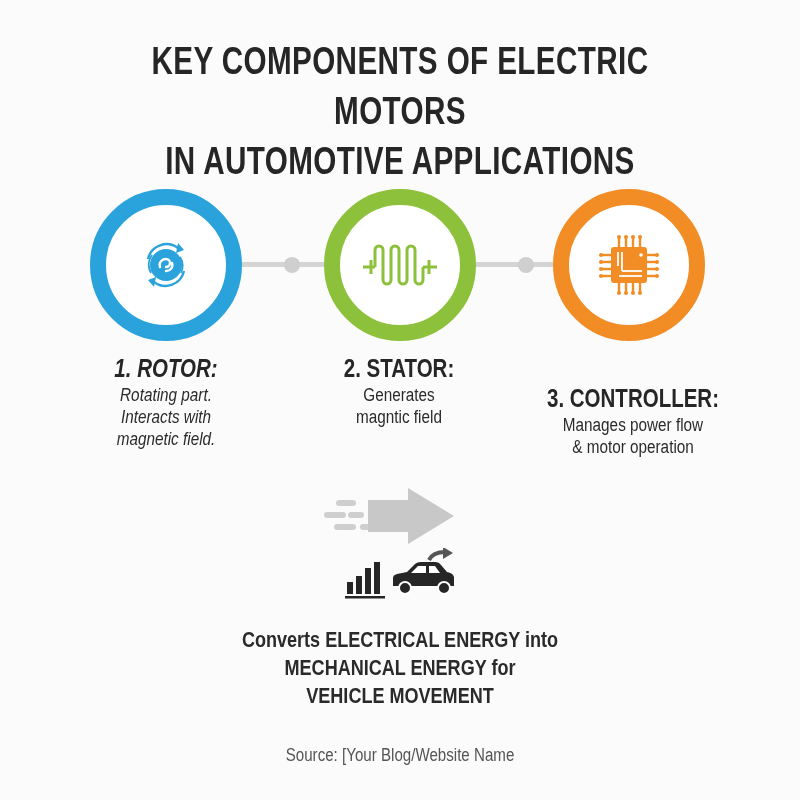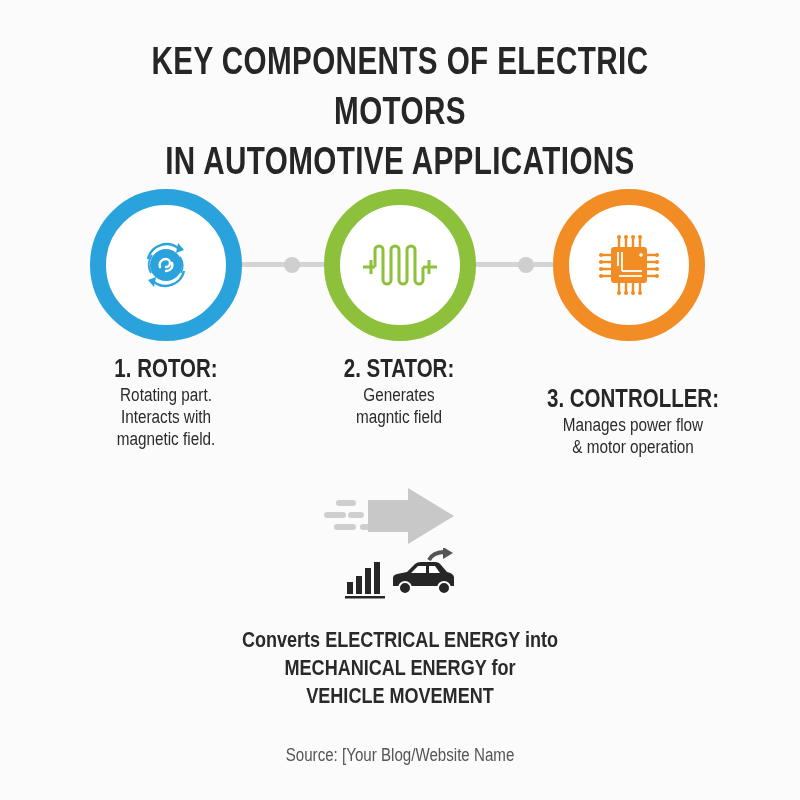--- a/index.html
+++ b/index.html
@@ -137,21 +137,21 @@
     <g stroke="#ffffff" stroke-width="1.8" fill="none">
       <line x1="21" y1="19" x2="21" y2="33"></line>
       <line x1="25" y1="19" x2="25" y2="38"></line>
       <line x1="25" y1="38" x2="45" y2="38"></line>
       <line x1="22" y1="43" x2="45" y2="43"></line>
     </g>
     <circle cx="44" cy="22" r="1.8" fill="#ffffff"></circle>
   </svg>
 </div>
 
-<div class="step" style="left:56px;">
+<div class="step" style="left:56px;font-style:italic;">
   <div class="step-title">1. ROTOR:</div>
   <div class="step-desc">
     <span>Rotating part.</span>
     <span>Interacts with</span>
     <span>magnetic field.</span>
   </div>
 </div>
 
 <div class="step" style="left:289px;text-align:center;">
   <div class="step-title">2. STATOR:</div>

